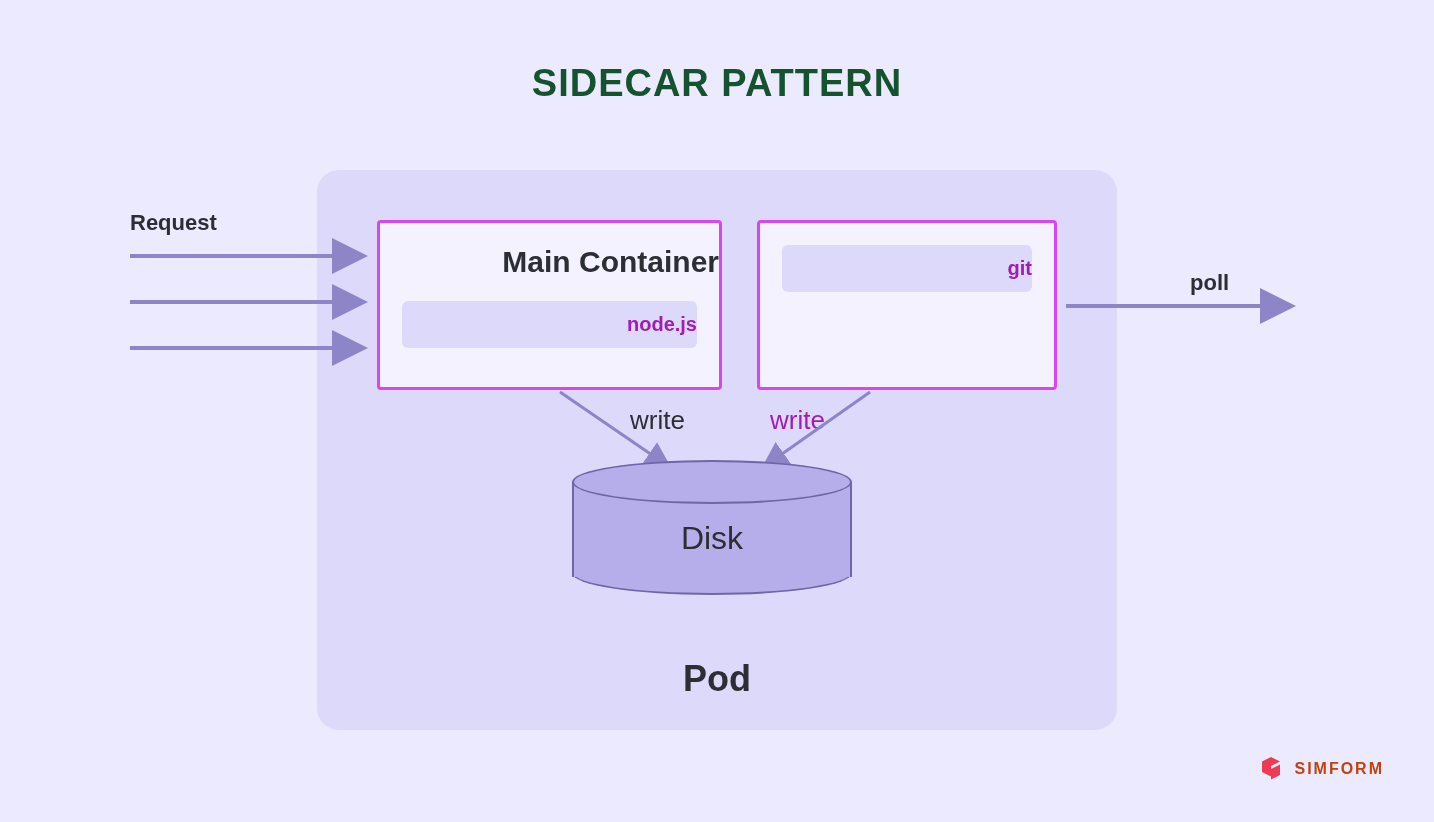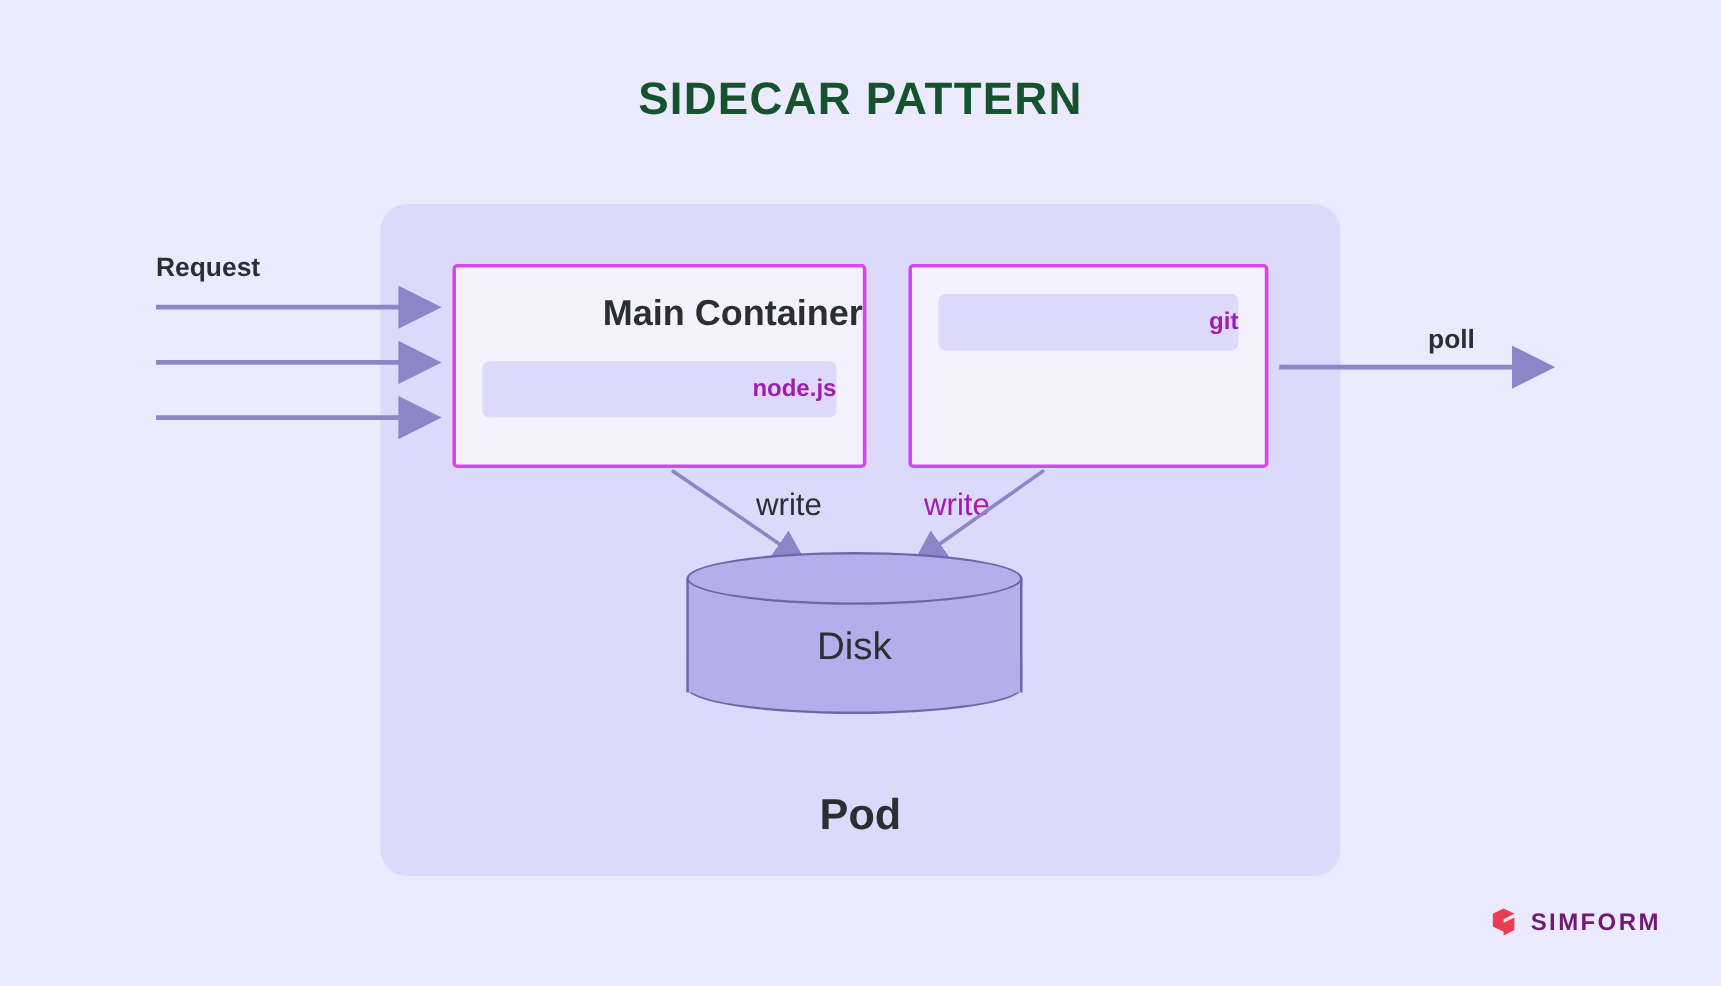--- a/index.html
+++ b/index.html
@@ -139,24 +139,24 @@
   .write-label { position: absolute; left: 770px; top: 405px; font-size: 26px; color: #a21caf; font-weight: 500; }
   .logo {
     position: absolute;
     right: 50px;
     bottom: 38px;
     display: flex;
     align-items: center;
     gap: 8px;
   }
   .logo-text {
-    font-size: 20px;
+    font-size: 16px;
     font-weight: 700;
     letter-spacing: 2px;
-    color: #701a75;
+    color: #c2410c;
   }
   svg.arrows {
     position: absolute;
     left: 0;
     top: 0;
     width: 1434px;
     height: 822px;
     pointer-events: none;
   }
 </style>

